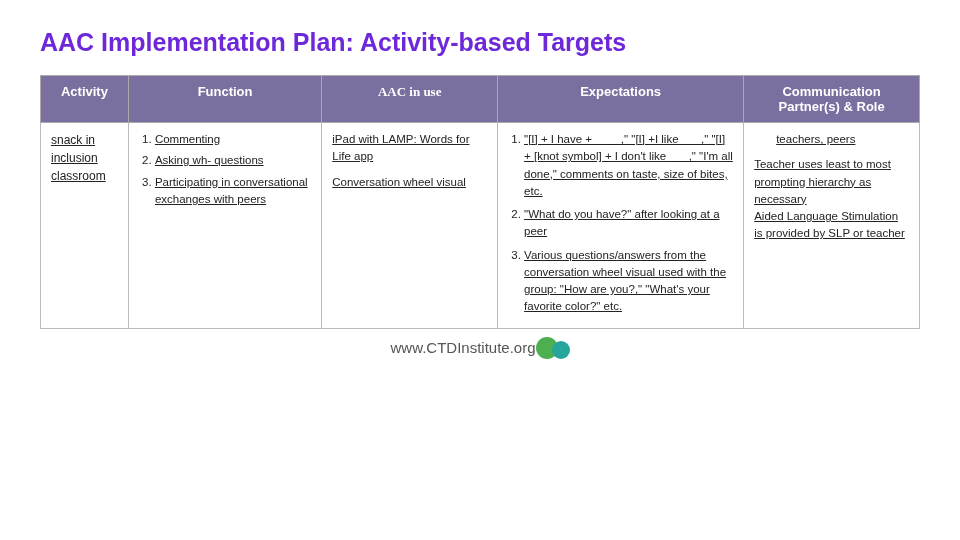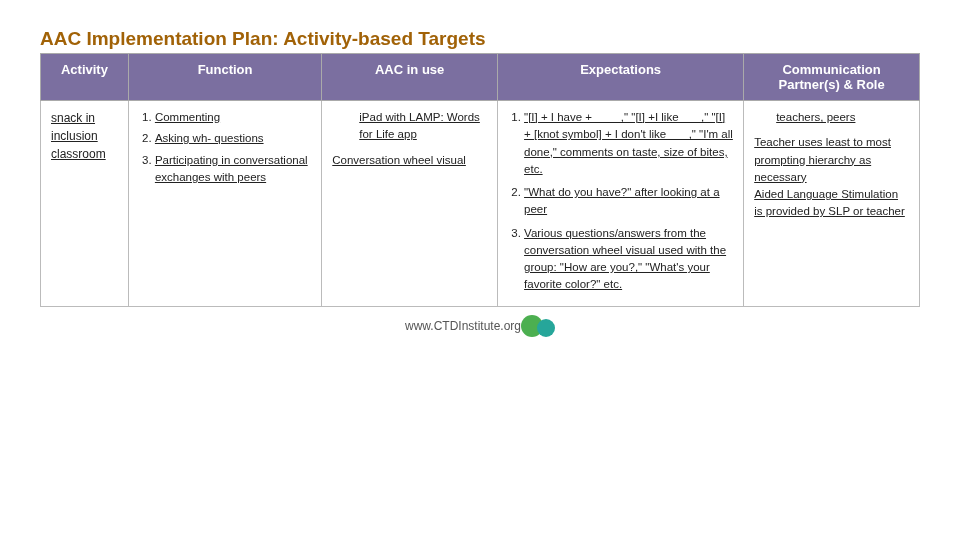--- a/index.html
+++ b/index.html
@@ -7,24 +7,24 @@
       width: 960px;
       height: 540px;
       background: #fff;
       font-family: Arial, sans-serif;
       overflow: hidden;
     }
     .page {
       padding: 28px 40px 16px 40px;
     }
     h1 {
-      font-size: 19px;
+      font-size: 25px;
       font-weight: 600;
-      color: #a16207;
-      margin-bottom: 3px;
+      color: #6d28d9;
+      margin-bottom: 18px;
     }
     table {
       width: 100%;
       border-collapse: collapse;
       table-layout: fixed;
     }
     thead tr th {
       background: #7b6fa0;
       color: #fff;
       font-size: 13px;
@@ -37,38 +37,38 @@
       border: 1px solid #bbb;
       font-size: 11.5px;
       color: #222;
       padding: 8px 10px;
       vertical-align: top;
       line-height: 1.5;
       text-decoration: underline;
     }
     .col-activity { width: 10%; }
     .col-function { width: 22%; }
-    .col-aac { width: 20%; }
+    .col-aac { width: 20%; font-family: Liberation Serif, serif; }
     .col-expect { width: 28%; }
     .col-comm { width: 20%; }
 
     .activity-cell {
       font-size: 12px;
       font-weight: 500;
     }
     ol {
       padding-left: 16px;
     }
     ol li {
       margin-bottom: 4px;
     }
     .footer {
       text-align: center;
       margin-top: 8px;
-      font-size: 12px;
+      font-size: 15px;
       color: #555;
       display: flex;
       align-items: center;
       justify-content: center;
       gap: 0;
     }
     .ctd-logo {
       display: inline-flex;
       align-items: center;
       gap: 2px;
@@ -112,21 +112,21 @@
           <span>snack in inclusion classroom</span>
         </td>
         <td>
           <ol>
             <li>Commenting</li>
             <li>Asking wh- questions</li>
             <li>Participating in conversational exchanges with peers</li>
           </ol>
         </td>
         <td>
-          <div style="margin-bottom:8px;margin-left:27px;">iPad with LAMP: Words for Life app</div>
+          <div style="margin-bottom:8px;">iPad with LAMP: Words for Life app</div>
           <div>Conversation wheel visual</div>
         </td>
         <td>
           <ol>
             <li style="margin-bottom:6px;">
               <span>"[I] + I  have + ____," "[I] +I like ___," "[I] + [knot symbol] + I don't like ___," "I'm all done," comments on taste, size of bites, etc.</span>
             </li>
             <li style="margin-bottom:6px;">
               <span>"What do you have?" after looking at a peer</span>
             </li>

